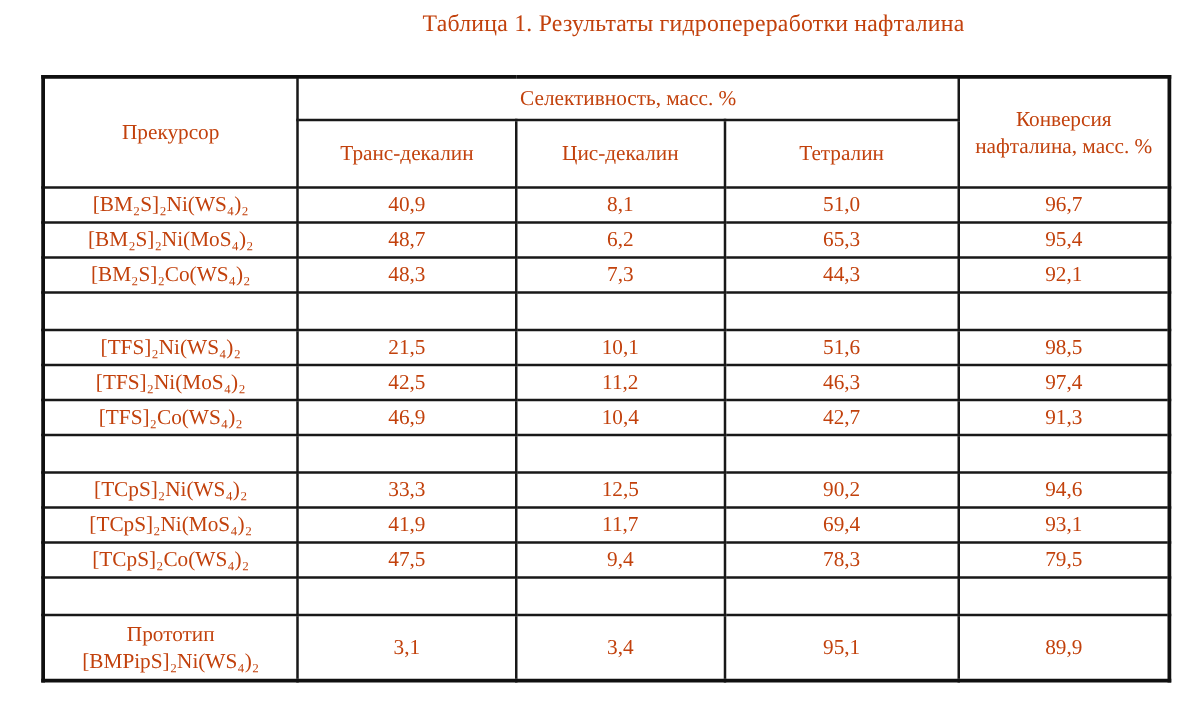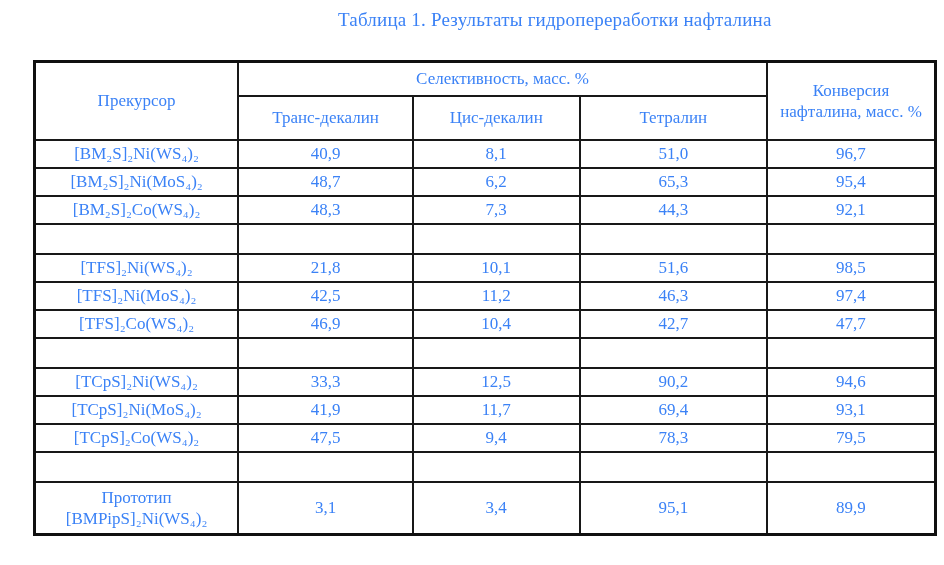--- a/index.html
+++ b/index.html
@@ -2,21 +2,21 @@
 <html><head>
 <meta charset="utf-8">
 <style>
   html, body { margin: 0; padding: 0; background: #ffffff; }
   .page {
     position: relative;
     width: 944px;
     height: 565px;
     background: #ffffff;
     font-family: "Liberation Serif", "DejaVu Serif", serif;
-    color: #3b82f6;
+    color: #c2410c;
     overflow: hidden;
   }
   .title {
     position: absolute;
     top: 9px;
     left: 338px;
     font-size: 19px;
     letter-spacing: 0.2px;
     white-space: nowrap;
   }
@@ -33,21 +33,21 @@
     border: 2px solid #181818;
     text-align: center;
     vertical-align: middle;
     font-size: 17px;
     font-weight: normal;
     padding: 0 3px;
     line-height: 1.25;
     overflow: hidden;
   }
   thead tr.h1 { height: 34px; }
-  thead tr.h2 { height: 44px; }
+  thead tr.h2 { height: 54px; }
   tbody tr.data { height: 28px; }
   tbody tr.spacer { height: 30px; }
   tbody tr.proto { height: 53px; }
   .proto-line { display: block; }
   col.c-precursor { width: 22.6%; }
   col.c-trans     { width: 19.4%; }
   col.c-cis       { width: 18.5%; }
   col.c-tetralin  { width: 20.8%; }
   col.c-conv      { width: 18.7%; }
 </style>
@@ -102,38 +102,38 @@
       </tr>
       <tr class="spacer">
         <td></td>
           <td></td>
           <td></td>
           <td></td>
           <td></td>
       </tr>
       <tr class="data">
         <td>[TFS]₂Ni(WS₄)₂</td>
-        <td>21,8</td>
+        <td>21,5</td>
         <td>10,1</td>
         <td>51,6</td>
         <td>98,5</td>
       </tr>
       <tr class="data">
         <td>[TFS]₂Ni(MoS₄)₂</td>
         <td>42,5</td>
         <td>11,2</td>
         <td>46,3</td>
         <td>97,4</td>
       </tr>
       <tr class="data">
         <td>[TFS]₂Co(WS₄)₂</td>
         <td>46,9</td>
         <td>10,4</td>
         <td>42,7</td>
-        <td>47,7</td>
+        <td>91,3</td>
       </tr>
       <tr class="spacer">
         <td></td>
           <td></td>
           <td></td>
           <td></td>
           <td></td>
       </tr>
       <tr class="data">
         <td>[TCpS]₂Ni(WS₄)₂</td>

